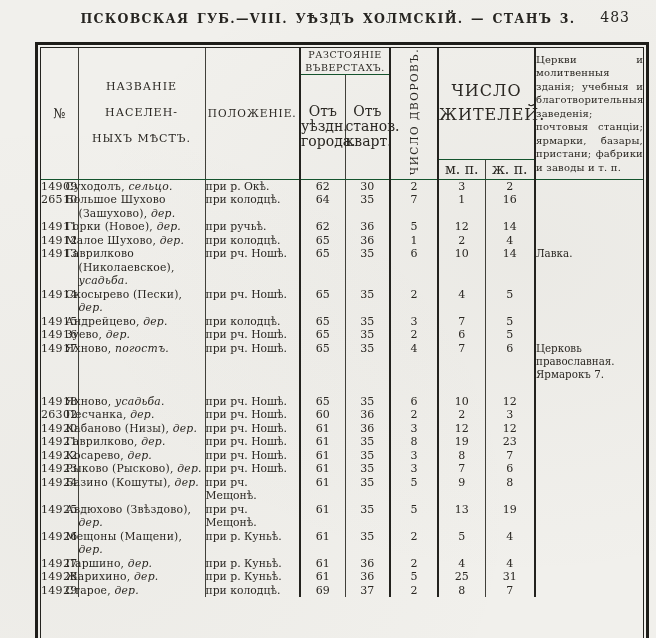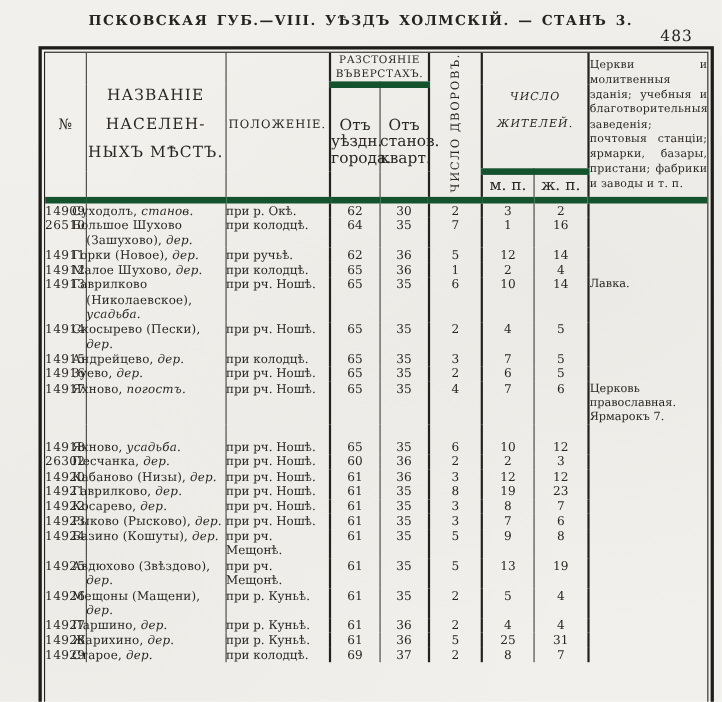--- a/index.html
+++ b/index.html
@@ -27,21 +27,21 @@
     top: 11px; left: 0; width: 100%;
     text-align: center;
     font-weight: bold;
     font-size: 12.5px;
     letter-spacing: 1.3px;
     word-spacing: 2px;
     color: #262420;
   }
   .page-number {
     position: absolute;
-    top: 25px; right: 26px;
+    top: 9px; right: 26px;
     font-size: 14px;
     letter-spacing: 1px;
     color: #262420;
   }
 
   .table-frame {
     position: absolute;
     left: 35px; top: 42px;
     width: 614px; height: 640px;
     border: 3px solid #1e1d19;
@@ -65,43 +65,43 @@
     margin: 0;
     font-weight: normal;
   }
 
   
   .vr  { border-right: 1px solid #41403a; }
   .vrT { border-right: 2px solid #23221e; }
 
   
   thead th {
-    border-bottom: 6px solid #14532d;
+    border-bottom: 1px solid #14532d;
     vertical-align: middle;
     text-align: center;
     font-weight: bold;
     color: #2a2722;
   }
   th.h-num { font-size: 13px; font-weight: bold; }
-  th.h-name { font-size: 14px; letter-spacing: 1px; line-height: 26px; }
+  th.h-name { font-size: 11px; letter-spacing: 1px; line-height: 26px; }
   th.h-name span { display: block; }
   th.h-pos { font-size: 10.5px; letter-spacing: 1px; }
   th.h-dist { font-size: 9.5px; letter-spacing: 0.6px; line-height: 13px; padding: 3px 0 2px 0; }
   th.h-dist span { display: block; }
   th.h-sub { font-size: 14px; font-weight: bold; line-height: 15px; padding: 4px 4px; vertical-align: middle; }
   th.h-dv { vertical-align: middle; }
   th.h-dv .vert {
     display: inline-block;
     writing-mode: vertical-rl;
     transform: rotate(180deg);
     font-size: 10.5px;
     letter-spacing: 1.5px;
     white-space: nowrap;
   }
-  th.h-zhit { font-size: 10px; letter-spacing: 1px; line-height: 24px; font-style: italic; }
+  th.h-zhit { font-size: 16px; letter-spacing: 1px; line-height: 24px; }
   th.h-zhit span { display: block; }
   th.h-mp { font-size: 14px; padding: 6px 0; }
   th.h-notes {
     font-size: 10px;
     font-weight: bold;
     text-align: justify;
     line-height: 13.5px;
     padding: 5px 6px 5px 7px;
     letter-spacing: 0.2px;
     vertical-align: middle;
@@ -178,21 +178,21 @@
             <th rowspan="2" class="h-sub vrT">Отъ станов. кварт.</th>
           </tr>
           <tr>
             <th class="h-mp vr">м. п.</th>
             <th class="h-mp vrT">ж. п.</th>
           </tr>
         </thead>
         <tbody>
             <tr>
               <td class="c-num vr">14909</td>
-              <td class="c-name vr"><span class="nm">Суходолъ, </span><span class="tp">станов.</span></td>
+              <td class="c-name vr"><span class="nm">Суходолъ, </span><span class="tp">сельцо.</span></td>
               <td class="c-pos vrT">при р. Окѣ.</td>
               <td class="c-val vr">62</td>
               <td class="c-val vrT">30</td>
               <td class="c-val vrT">2</td>
               <td class="c-val vr">3</td>
               <td class="c-val vrT">2</td>
               <td class="c-note"></td>
             </tr>
             <tr>
               <td class="c-num vr">26510</td>

